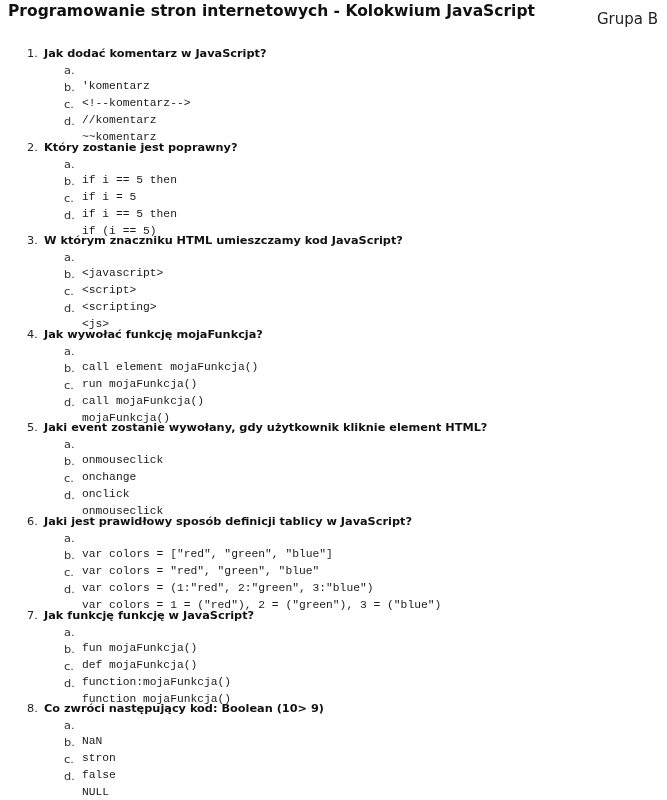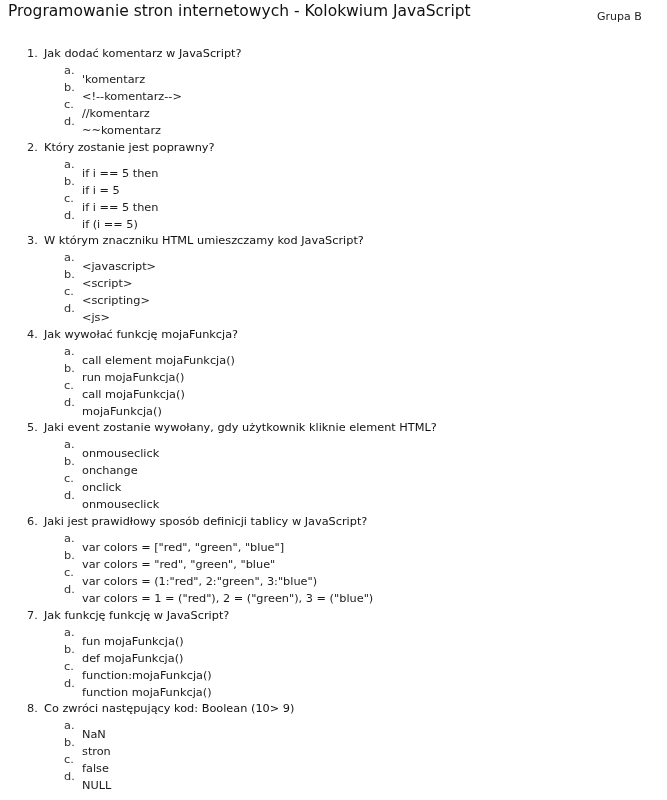--- a/index.html
+++ b/index.html
@@ -13,30 +13,30 @@
       position: relative;
       overflow: hidden;
       font-family: "DejaVu Sans", sans-serif;
       color: #1a1a1a;
     }
     .page-title {
       position: absolute;
       left: 8px;
       top: 2px;
       font-size: 15.5px;
-      font-weight: normal;
+      font-weight: bold;
       color: #111;
       white-space: nowrap;
       letter-spacing: 0;
     }
     .group-label {
       position: absolute;
       left: 597px;
       top: 10px;
-      font-size: 11px;
+      font-size: 15px;
       font-weight: normal;
       color: #222;
       white-space: nowrap;
     }
     .questions {
       position: absolute;
       left: 0;
       top: 45px;
       width: 667px;
     }
@@ -57,21 +57,21 @@
       position: absolute;
       left: 27px;
       top: 0;
       font-weight: normal;
       color: #222;
     }
     .q-text {
       position: absolute;
       left: 44px;
       top: 0;
-      font-weight: normal;
+      font-weight: bold;
       color: #111;
     }
     .options {
       position: absolute;
       left: 0;
       top: 17px;
       margin: 0;
       padding: 0;
       list-style: none;
     }
@@ -84,22 +84,23 @@
     }
     .opt-marker {
       position: absolute;
       left: 64px;
       top: 0;
       color: #333;
     }
     .opt-text {
       position: absolute;
       left: 82px;
-      top: 9px;
+      top: 16px;
       color: #1a1a1a;
+      font-family: Liberation Mono, monospace;
     }
   </style>
 </head>
 <body>
 
 <div class="page-title">Programowanie stron internetowych - Kolokwium JavaScript</div>
 <div class="group-label">Grupa B</div>
 
 <div class="questions">
 

